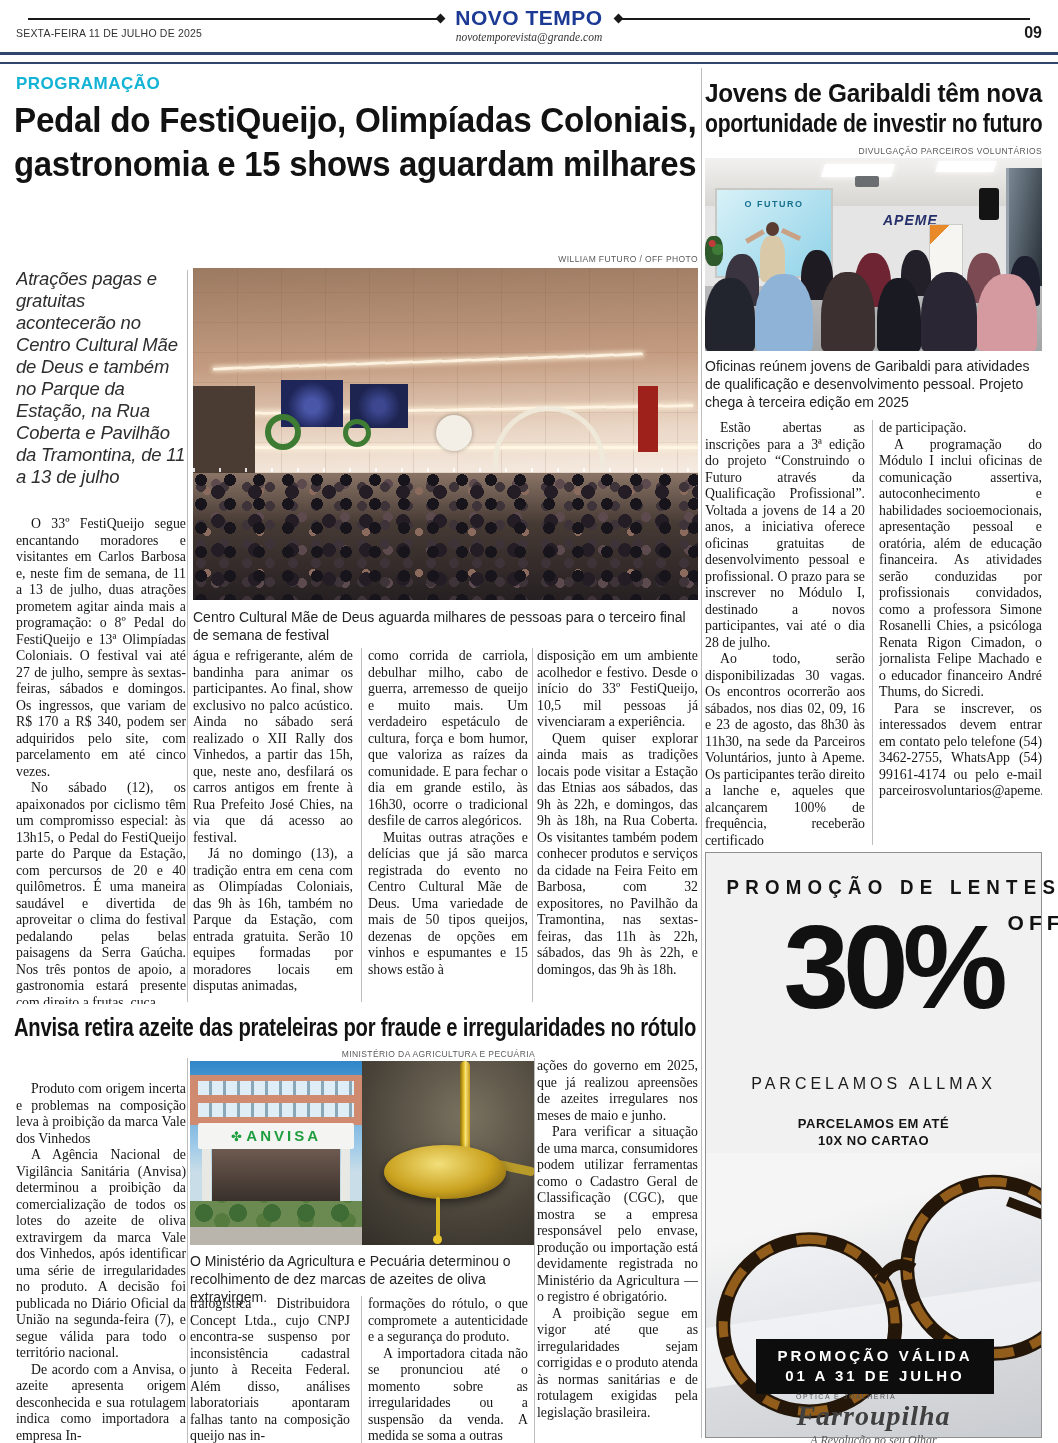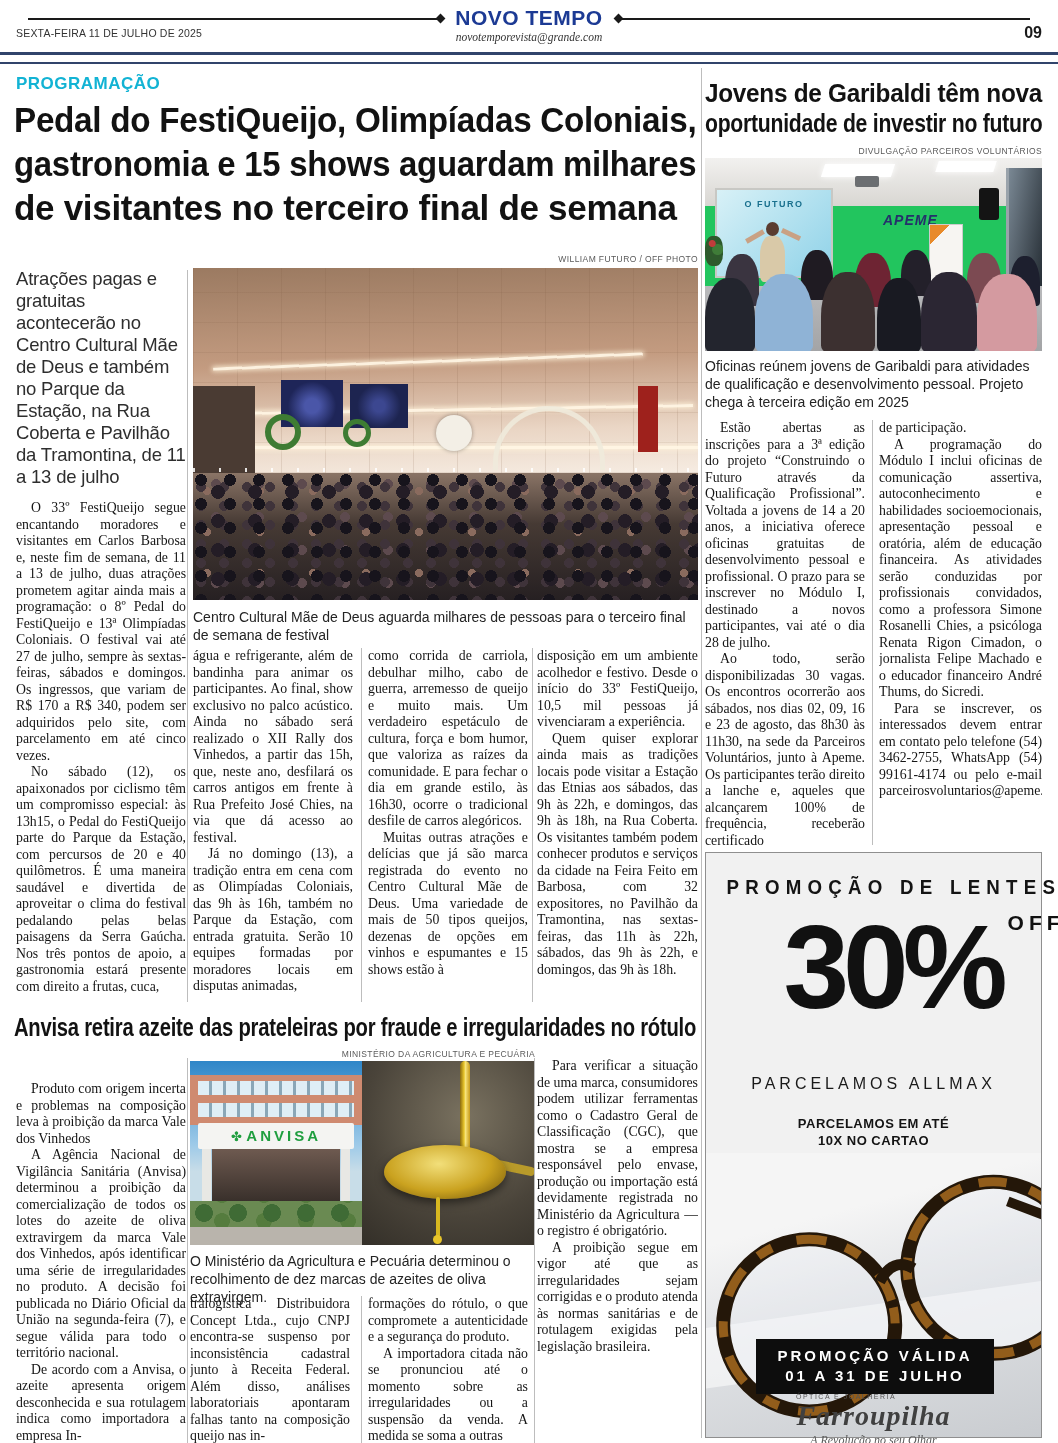--- a/index.html
+++ b/index.html
@@ -34,21 +34,21 @@
       background:
         radial-gradient(circle 6px at 8px 7px, #17141c 97%, transparent) 0 0/29px 24px,
         radial-gradient(circle 7px at 18px 14px, #241d26 97%, transparent) 7px 5px/37px 29px,
         radial-gradient(circle 5px at 5px 5px, #3f333a 97%, transparent) 3px 9px/23px 19px,
         radial-gradient(circle 5px at 12px 8px, #5d4a4e 97%, transparent) 11px 3px/43px 33px,
         radial-gradient(circle 4px at 9px 6px, #8a6b5e 97%, transparent) 5px 12px/53px 41px,
         linear-gradient(180deg,#8a7466,#463a34 40%,#262022 100%);}
   .fp-lights{position:absolute;left:0;right:0;top:200px;height:4px;opacity:.85;
       background:repeating-linear-gradient(90deg,#fff 0 2px, transparent 2px 26px);}
   
-  .cp{overflow:hidden;background:#22c55e;}
+  .cp{overflow:hidden;background:#e5e5e5;}
   .sil{position:absolute;border-radius:45% 45% 12% 12% / 55% 55% 8% 8%;}
   
   .ap{overflow:hidden;}
   
   .ad{background:#f1f1f1;border:1.5px solid #8f8f8f;box-sizing:border-box;}
   .ad-photo{position:absolute;left:0;right:0;top:300px;bottom:0;
       background:linear-gradient(165deg,#f5f5f5 25%,#dfe1e4 55%,#c9ccd0 100%);overflow:hidden;}
 </style>
 </head>
 <body>
@@ -67,28 +67,27 @@
   <div class="double-rule"></div>
 
   <div class="vrule" style="left:701px;top:68px;height:1370px;"></div>
 
   <div class="abs sans" style="left:16px;top:74px;font-size:17px;font-weight:bold;color:#12b3d4;letter-spacing:.5px;">PROGRAMAÇÃO</div>
 
   <div class="abs" style="left:14px;top:98px;width:682px;">
     <div class="headline" style="font-size:35px;line-height:44px;">
       <span class="fitline" style="transform: scaleX(0.949861);">Pedal do FestiQueijo, Olimpíadas Coloniais,</span><br>
       <span class="fitline" style="transform: scaleX(0.94069);">gastronomia e 15 shows aguardam milhares</span><br>
-      <span class="fitline">de visitantes no terceiro final de semana</span>
     </div>
   </div>
 
   <div class="abs credit" style="left:400px;top:254px;width:298px;">WILLIAM FUTURO / OFF PHOTO</div>
 
   <div class="abs" style="left:16px;top:268px;width:170px;height:736px;overflow:hidden;">
-    <div class="lead" style="margin-bottom:12px;">Atrações pagas e gratuitas acontecerão no Centro Cultural Mãe de Deus e também no Parque da Estação, na Rua Coberta e Pavilhão da Tramontina, de 11 a 13 de julho</div>
+    <div class="lead" style="margin-bottom:28px;font-style:italic;">Atrações pagas e gratuitas acontecerão no Centro Cultural Mãe de Deus e também no Parque da Estação, na Rua Coberta e Pavilhão da Tramontina, de 11 a 13 de julho</div>
     <div class="serif-body">
       <p>O 33º FestiQueijo segue encantando moradores e visitantes em Carlos Barbosa e, neste fim de semana, de 11 a 13 de julho, duas atrações prometem agitar ainda mais a programação: o 8º Pedal do FestiQueijo e 13ª Olimpíadas Coloniais. O festival vai até 27 de julho, sempre às sextas-feiras, sábados e domingos. Os ingressos, que variam de R$ 170 a R$ 340, podem ser adquiridos pelo site, com parcelamento em até cinco vezes.</p>
       <p>No sábado (12), os apaixonados por ciclismo têm um compromisso especial: às 13h15, o Pedal do FestiQueijo parte do Parque da Estação, com percursos de 20 e 40 quilômetros. É uma maneira saudável e divertida de aproveitar o clima do festival pedalando pelas belas paisagens da Serra Gaúcha. Nos três pontos de apoio, a gastronomia estará presente com direito a frutas, cuca,</p>
     </div>
   </div>
   <div class="vrule" style="left:187px;top:270px;height:732px;"></div>
 
   <div class="abs fp" style="left:193px;top:268px;width:505px;height:332px;">
     <div class="fp-ceiling" style="background:
            repeating-linear-gradient(90deg, rgba(120,85,60,.14) 0 1px, transparent 1px 44px),
@@ -170,20 +169,21 @@
   <div class="abs serif-body" style="left:190px;top:1296px;width:160px;height:147px;overflow:hidden;">
     <p class="cont">tralogística Distribuidora Concept Ltda., cujo CNPJ encontra-se suspenso por inconsistência cadastral junto à Receita Federal. Além disso, análises laboratoriais apontaram falhas tanto na composição queijo nas in-</p>
   </div>
   <div class="vrule" style="left:361px;top:1296px;height:147px;"></div>
   <div class="abs serif-body" style="left:368px;top:1296px;width:160px;height:147px;overflow:hidden;">
     <p class="cont">formações do rótulo, o que compromete a autenticidade e a segurança do produto.</p>
     <p>A importadora citada não se pronunciou até o momento sobre as irregularidades ou a suspensão da venda. A medida se soma a outras</p>
   </div>
   <div class="vrule" style="left:534px;top:1058px;height:385px;"></div>
   <div class="abs serif-body" style="left:537px;top:1058px;width:161px;height:385px;overflow:hidden;">
+    <p class="cont">ações do governo em 2025, que já realizou apreensões de azeites irregulares nos meses de maio e junho.</p>
     <p>Para verificar a situação de uma marca, consumidores podem utilizar ferramentas como o Cadastro Geral de Classificação (CGC), que mostra se a empresa responsável pelo envase, produção ou importação está devidamente registrada no Ministério da Agricultura — o registro é obrigatório.</p>
     <p>A proibição segue em vigor até que as irregularidades sejam corrigidas e o produto atenda às normas sanitárias e de rotulagem exigidas pela legislação brasileira.</p>
   </div>
 
   <div class="abs" style="left:705px;top:78px;width:337px;">
     <div class="headline" style="font-size:26px;line-height:30px;">
       <span class="fitline" style="transform: scaleX(0.936111);">Jovens de Garibaldi têm nova</span><br>
       <span class="fitline" style="transform: scaleX(0.81401);">oportunidade de investir no futuro</span>
     </div>
   </div>

